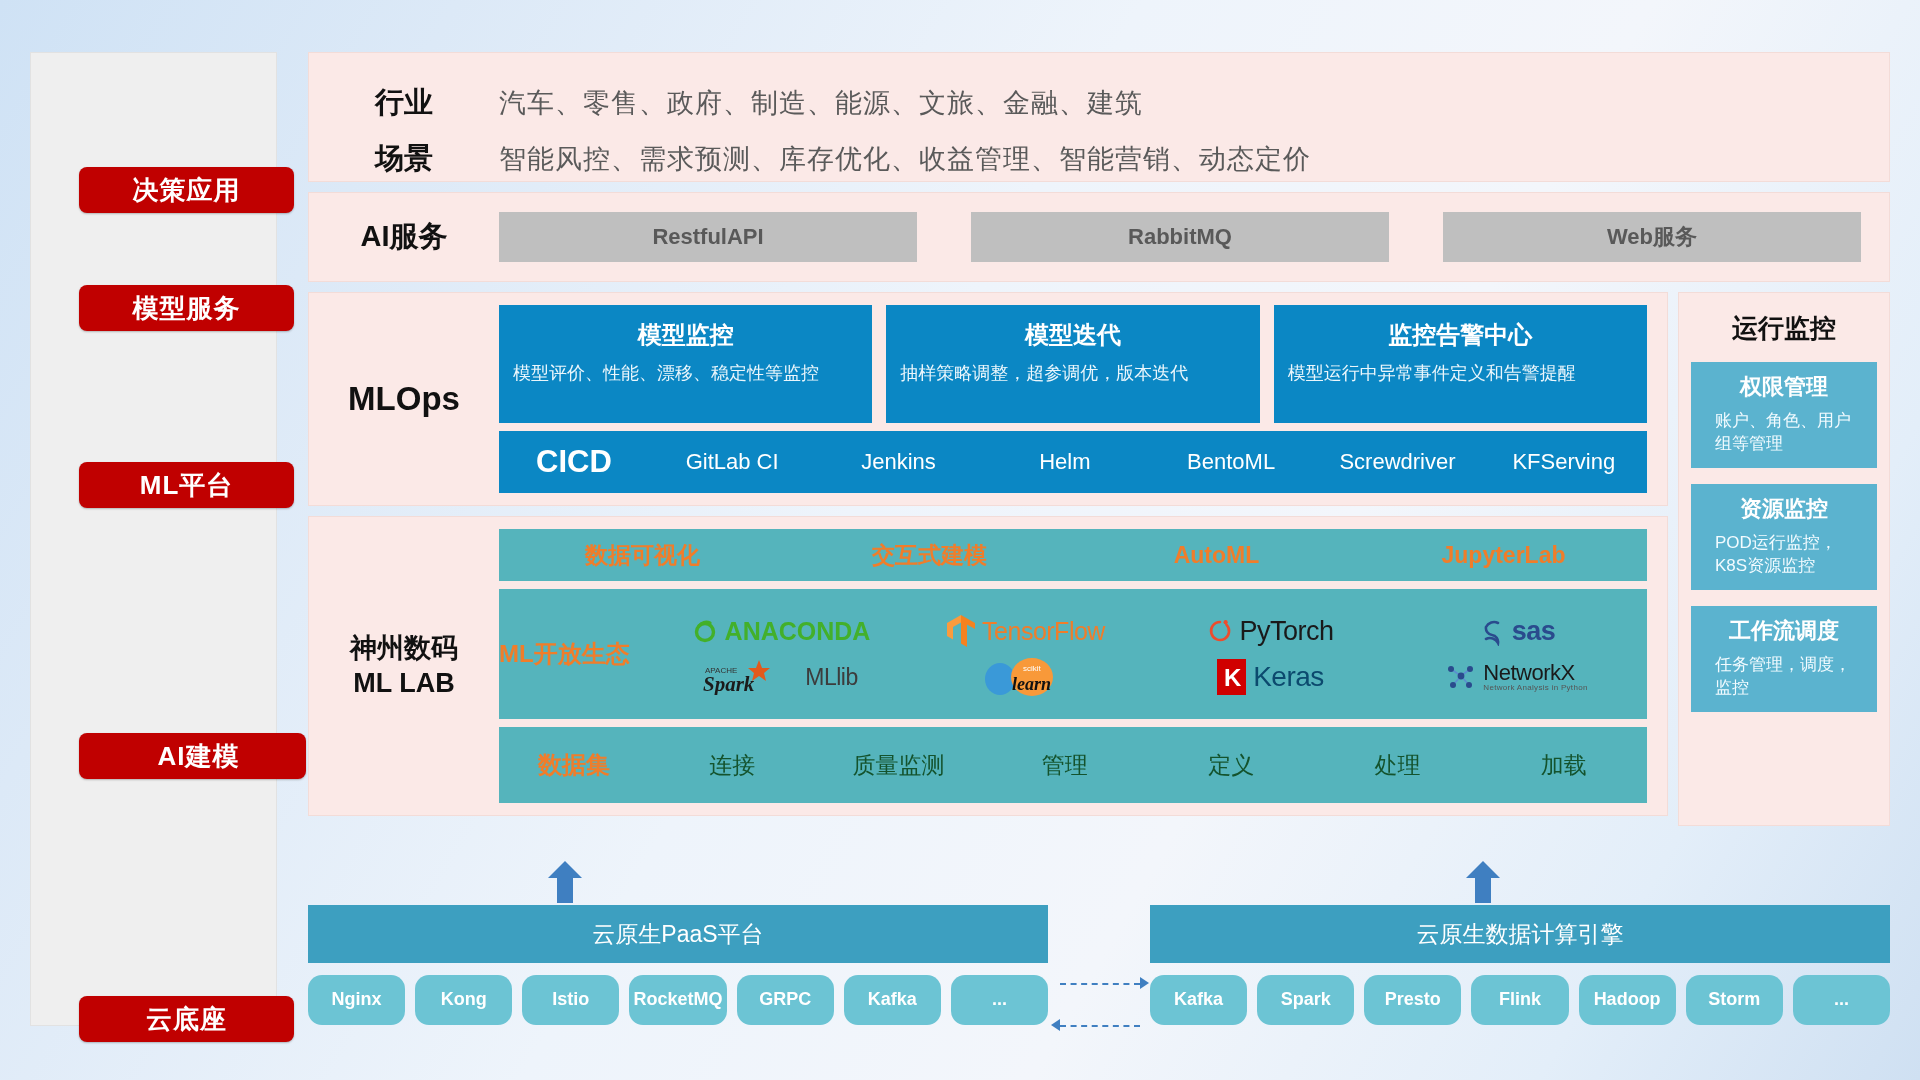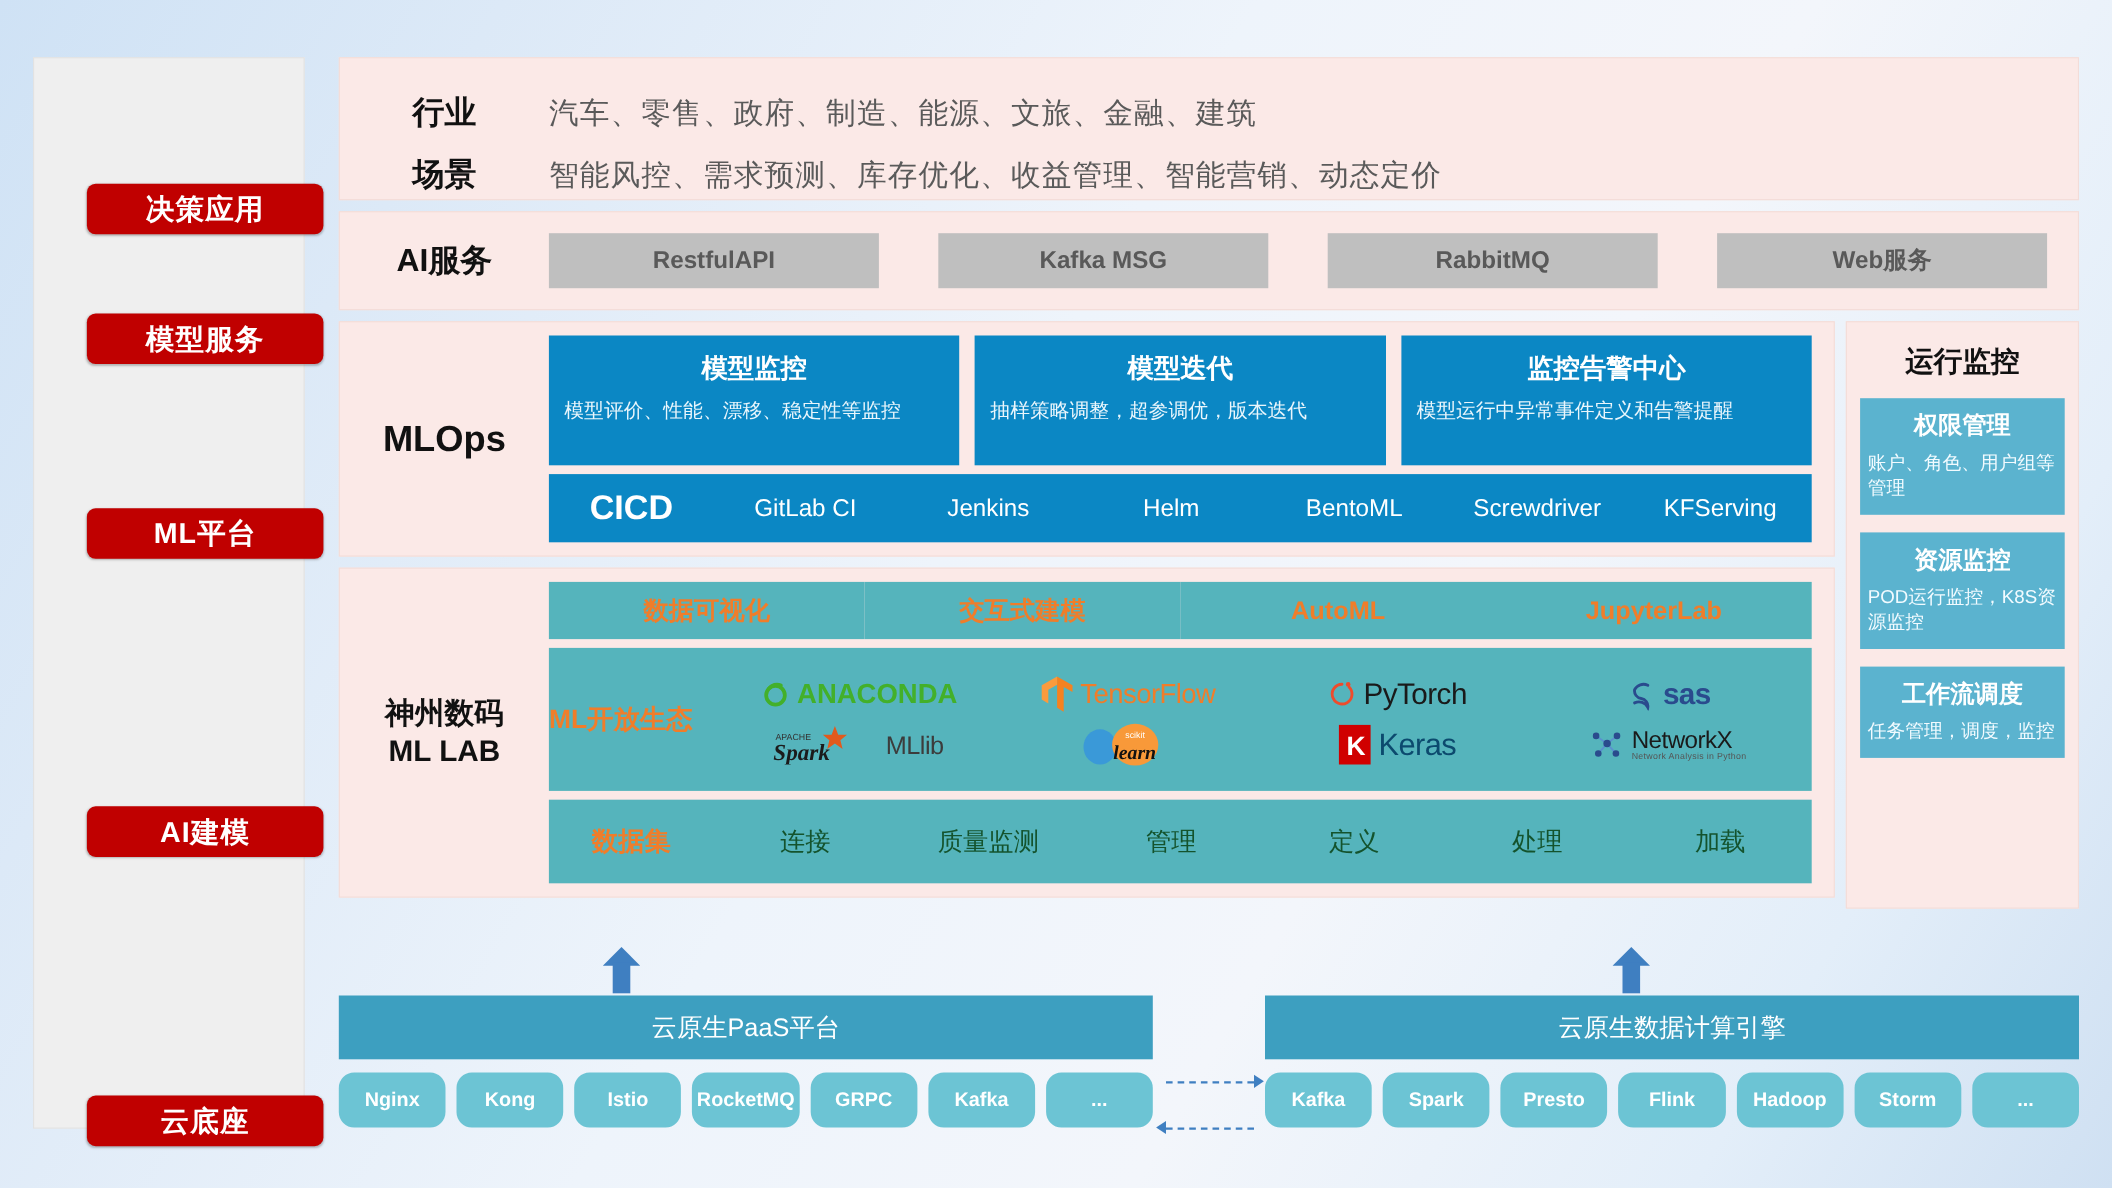--- a/index.html
+++ b/index.html
@@ -15,21 +15,21 @@
   .left-rail{
     position:absolute;left:30px;top:52px;width:245px;height:972px;
     background:#efefef;border:1px solid #e2e2e2;
   }
   .stage-pill{
     position:absolute;left:48px;width:215px;height:46px;border-radius:8px;
     background:#c00000;color:#fff;font-weight:bold;font-size:26px;
     display:flex;align-items:center;justify-content:center;letter-spacing:1px;
     box-shadow:0 1px 2px rgba(0,0,0,.25);
   }
-  .p1{top:114px;} .p2{top:232px;} .p3{top:409px;} .p4{top:680px;} .p5{top:943px;}
+  .p1{top:114px;} .p2{top:232px;} .p3{top:409px;} .p4{top:680px;padding-left:12px;} .p5{top:943px;}
 
   
   .main{position:absolute;left:308px;top:52px;width:1582px;}
 
   .band{background:#fbe9e7;border:1px solid #f3dcd8;margin-bottom:10px;position:relative;}
 
   
   .band-biz{padding:22px 0 22px 0;height:130px;box-sizing:border-box;}
   .biz-row{display:flex;align-items:center;height:56px;}
   .biz-key{width:190px;text-align:center;font-weight:bold;font-size:29px;color:#111;flex:0 0 190px;}
@@ -56,21 +56,21 @@
   .mlops-card{flex:1;background:#0b87c4;color:#fff;padding:12px 14px 16px;box-sizing:border-box;min-height:118px;}
   .mlops-card h4{margin:2px 0 10px;font-size:24px;text-align:center;font-weight:bold;}
   .mlops-card p{margin:0;font-size:18px;line-height:1.35;color:#eaf6fc;}
 
   .cicd{background:#0b87c4;display:flex;align-items:center;height:62px;overflow:hidden;}
   .cicd-title{width:150px;flex:0 0 150px;text-align:center;color:#fff;font-weight:bold;font-size:31px;}
   .cicd-item{flex:1;text-align:center;color:#fff;font-size:22px;line-height:1.05;word-break:break-all;}
 
   
   .mon-title{text-align:center;font-weight:bold;font-size:26px;color:#111;margin:4px 0 16px;}
-  .mon-card{background:#5bb3cf;color:#fff;padding:8px 7px 12px;margin-bottom:16px;}
+  .mon-card{background:#5bb3cf;color:#fff;padding:8px 24px 12px;margin-bottom:16px;}
   .mon-card h5{margin:2px 0 8px;text-align:center;font-size:22px;font-weight:bold;}
   .mon-card p{margin:0;font-size:17px;line-height:1.35;color:#f2fbff;}
 
   
   .band-lab{display:flex;padding:12px 0;}
   .lab-key{width:190px;flex:0 0 190px;display:flex;flex-direction:column;align-items:center;justify-content:center;font-weight:bold;font-size:27px;color:#111;line-height:1.3;text-align:center;}
   .lab-body{flex:1;padding-right:20px;}
   .lab-tabs{display:flex;gap:0;margin-bottom:8px;}
   .lab-tab{flex:1;background:#55b4bc;color:#f07d2a;font-weight:bold;font-size:23px;height:52px;display:flex;align-items:center;justify-content:center;}
   .eco{background:#55b4bc;display:flex;align-items:center;min-height:130px;margin-bottom:8px;}
@@ -124,21 +124,20 @@
       <div class="biz-row">
         <div class="biz-key">场景</div>
         <div class="biz-val">智能风控、需求预测、库存优化、收益管理、智能营销、动态定价</div>
       </div>
     </div>
 
     <div class="band band-ai">
       <div class="ai-key">AI服务</div>
       <div class="ai-items">
         <div class="ai-chip">RestfulAPI</div>
-        <div class="ai-chip">Kafka MSG</div>
         <div class="ai-chip">RabbitMQ</div>
         <div class="ai-chip">Web服务</div>
       </div>
     </div>
 
     <div class="row-wrap">
       <div class="col-left">
 
         <div class="band band-mlops">
           <div class="mlops-key">MLOps</div>

